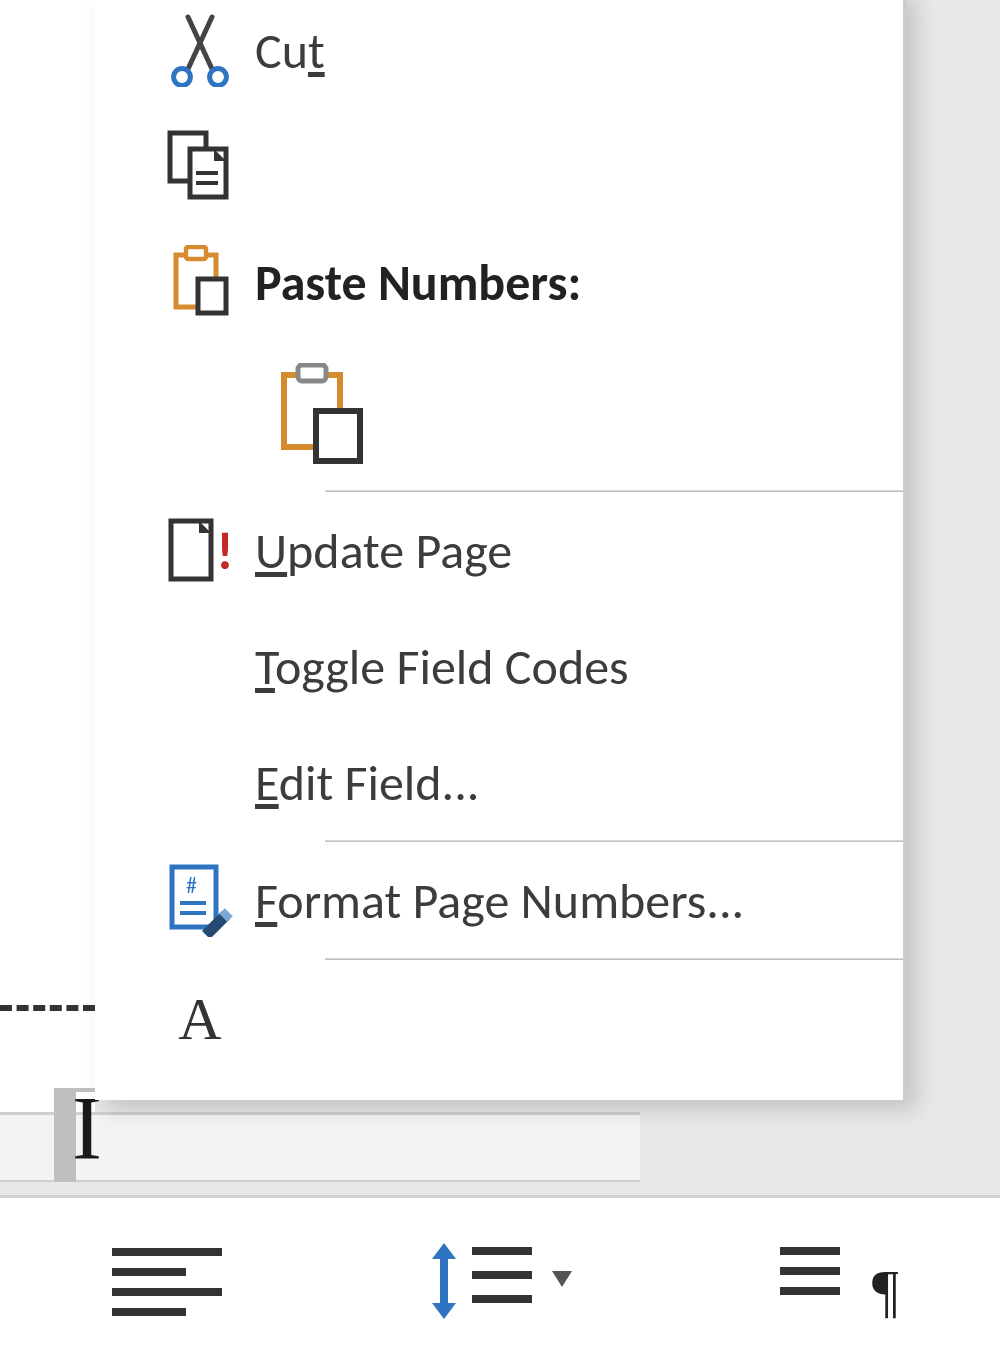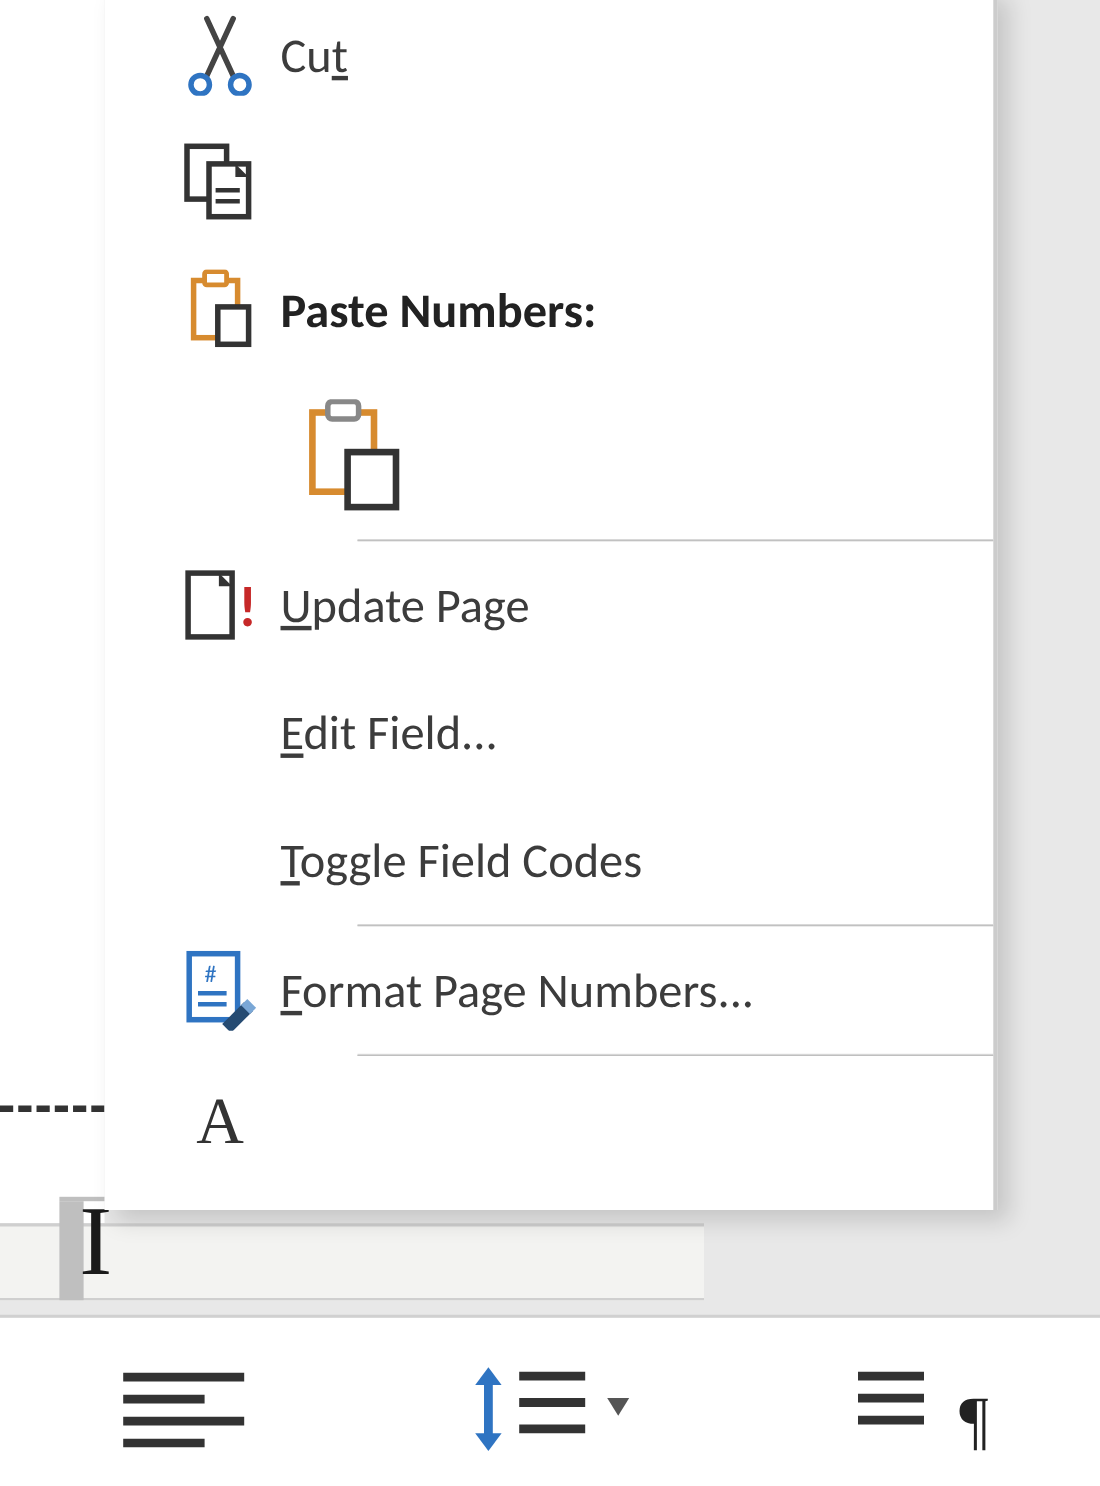--- a/index.html
+++ b/index.html
@@ -78,21 +78,21 @@
     min-height: 116px;
     padding-left: 50px;
   }
   .icon-slot {
     width: 110px;
     display: flex;
     justify-content: center;
     align-items: center;
   }
   .label {
-    font-size: 44px;
+    font-size: 50px;
     color: #3c3c3c;
   }
   .label.bold { font-weight: 600; color:#222; }
   .mnemonic { text-decoration: underline; text-underline-offset: 4px; }
   .sep {
     margin-left: 230px;
     height: 1px;
     background: #d8d8d8;
     border-bottom: 1px solid #bfbfbf;
   }
@@ -202,28 +202,28 @@
       </svg>
     </span>
     <span class="label">
       <span></span><span class="mnemonic">U</span><span>pdate Page</span>
     </span>
   </div>
 
   <div class="row">
     <span class="icon-slot"></span>
     <span class="label">
+      <span></span><span class="mnemonic">T</span><span>oggle Field Codes</span>
+    </span>
+  </div>
+
+  <div class="row">
+    <span class="icon-slot"></span>
+    <span class="label">
       <span></span><span class="mnemonic">E</span><span>dit Field...</span>
-    </span>
-  </div>
-
-  <div class="row">
-    <span class="icon-slot"></span>
-    <span class="label">
-      <span></span><span class="mnemonic">T</span><span>oggle Field Codes</span>
     </span>
   </div>
 
   <div class="sep"></div>
 
   <div class="row">
     <span class="icon-slot">
       <svg width="68" height="74" viewBox="0 0 34 37">
         <rect x="3" y="2" width="22" height="30" fill="none" stroke="#2f74c2" stroke-width="2.5"></rect>
         <text x="10" y="15" font-size="11" fill="#2f74c2">#</text>

